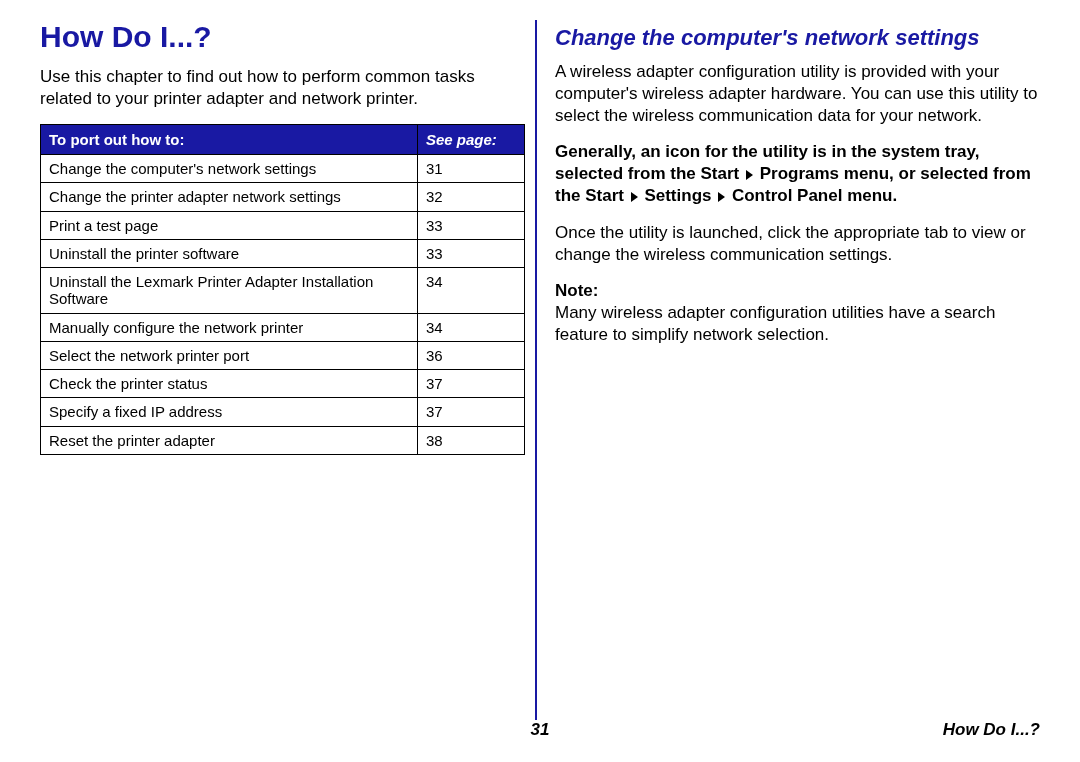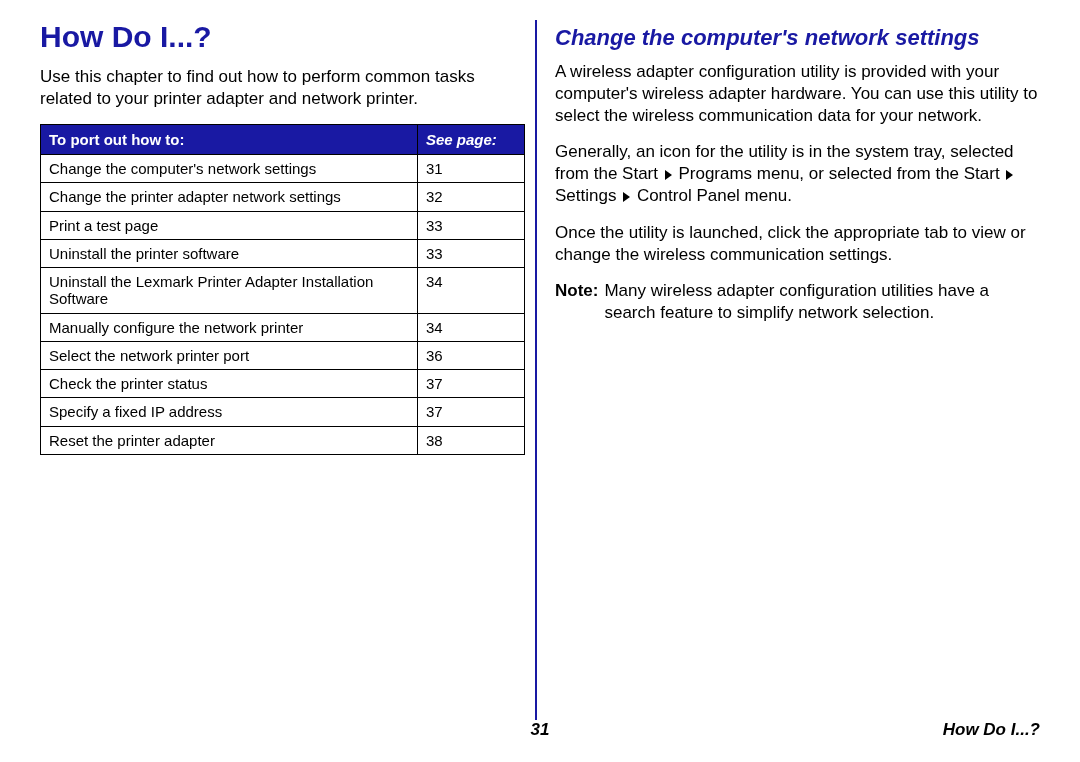--- a/index.html
+++ b/index.html
@@ -77,20 +77,21 @@
     border-bottom: 5px solid transparent;
     border-left: 7px solid #000;
     margin: 0 2px;
     vertical-align: middle;
   }
   .note-block {
     display: flex;
     font-size: 17px;
     line-height: 1.3;
     margin-top: 14px;
+    flex-direction: column;
   }
   .note-label {
     font-weight: bold;
     white-space: nowrap;
     padding-right: 6px;
   }
   .footer {
     display: flex;
     justify-content: center;
     align-items: center;
@@ -107,20 +108,21 @@
     position: absolute;
     right: 40px;
     font-weight: bold;
     font-style: italic;
     font-size: 17px;
   }
   .path-line {
     font-size: 17px;
     line-height: 1.3;
     margin: 0 0 14px 0;
+    font-weight: bold;
   }
 </style>
 </head>
 <body>
 
 <div class="page">
 
   <div class="col col-left">
     <h1 class="main-title">How Do I...?</h1>
     <p>Use this chapter to find out how to perform common tasks related to your printer adapter and network printer.</p>

